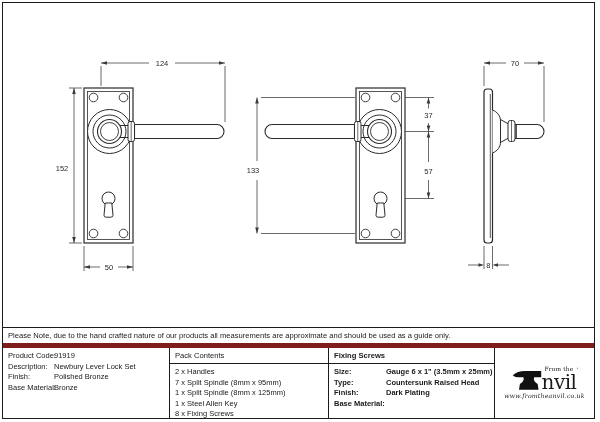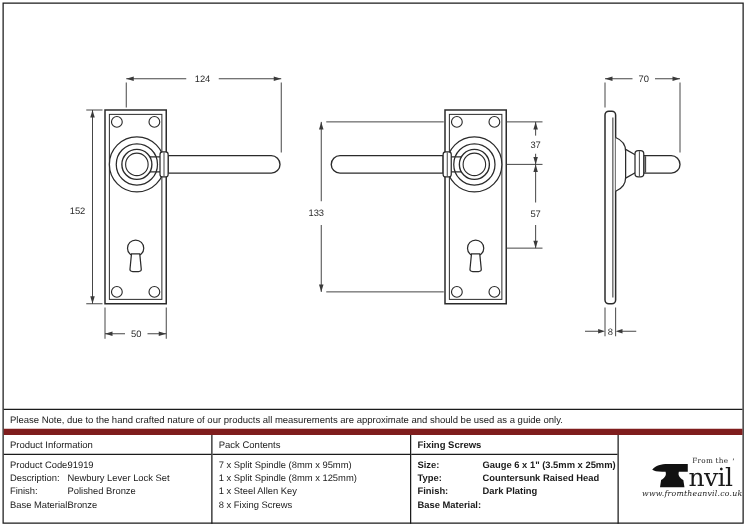--- a/index.html
+++ b/index.html
@@ -5,21 +5,21 @@
   html,body{margin:0;padding:0;background:#fff;}
   body{width:600px;height:422px;position:relative;font-family:"Liberation Sans",sans-serif;color:#1a1a1a;}
   .sheet{position:absolute;left:2px;top:2px;width:593px;height:417px;border:1.6px solid #1b1b1b;box-sizing:border-box;background:#fff;}
   .drawing-area{height:324px;border-bottom:1px solid #1b1b1b;overflow:hidden;}
   .note-row{height:15px;border-bottom:5px solid #7f1d1d;display:flex;align-items:center;padding:0 5px;font-size:7.6px;white-space:nowrap;overflow:hidden;}
   .spec-table{display:flex;align-items:stretch;height:71px;}
   .col{border-right:1px solid #1b1b1b;box-sizing:border-box;display:flex;flex-direction:column;}
   .col-1{width:167px;}
   .col-2{width:159px;}
   .col-3{width:166px;font-weight:bold;}
-  .col-logo{flex:1;border-right:none;justify-content:center;align-items:flex-end;}
+  .col-logo{flex:1;border-right:none;justify-content:center;align-items:center;}
   .col-header{height:15px;border-bottom:1px solid #1b1b1b;display:flex;align-items:center;padding-left:5px;font-size:7.6px;flex:none;}
   .col-body{padding:3px 2px 0 5px;font-size:7.5px;line-height:10.6px;}
   .kv{display:grid;grid-template-columns:46px auto;}
   .col-3 .kv{grid-template-columns:52px auto;}
   .kv span{white-space:nowrap;}
   .pack-list div{white-space:nowrap;}
   
   .logo{display:flex;flex-direction:column;align-items:center;}
   .logo-top{position:relative;display:flex;align-items:flex-end;height:24px;}
   .anvil-svg{display:block;}
@@ -154,21 +154,20 @@
     </svg>
   </div>
 
   <div class="note-row">
     <span>Please Note, due to the hand crafted nature of our products all measurements are approximate and should be used as a guide only.</span>
   </div>
 
   <div class="spec-table">
 
     <div class="col col-1">
-      <div class="col-header">Product Information</div>
       <div class="col-body">
         <div class="kv">
             <span>Product Code:</span>
             <span>91919</span>
           </div>
         <div class="kv">
             <span>Description:</span>
             <span>Newbury Lever Lock Set</span>
           </div>
         <div class="kv">
@@ -178,20 +177,21 @@
         <div class="kv">
             <span>Base Material:</span>
             <span>Bronze</span>
           </div>
       </div>
     </div>
 
     <div class="col col-2">
       <div class="col-header">Pack Contents</div>
       <div class="col-body pack-list">
+        <div>2 x Handles</div>
         <div>7 x Split Spindle (8mm x 95mm)</div>
         <div>1 x Split Spindle (8mm x 125mm)</div>
         <div>1 x Steel Allen Key</div>
         <div>8 x Fixing Screws</div>
       </div>
     </div>
 
     <div class="col col-3">
       <div class="col-header">Fixing Screws</div>
       <div class="col-body">

